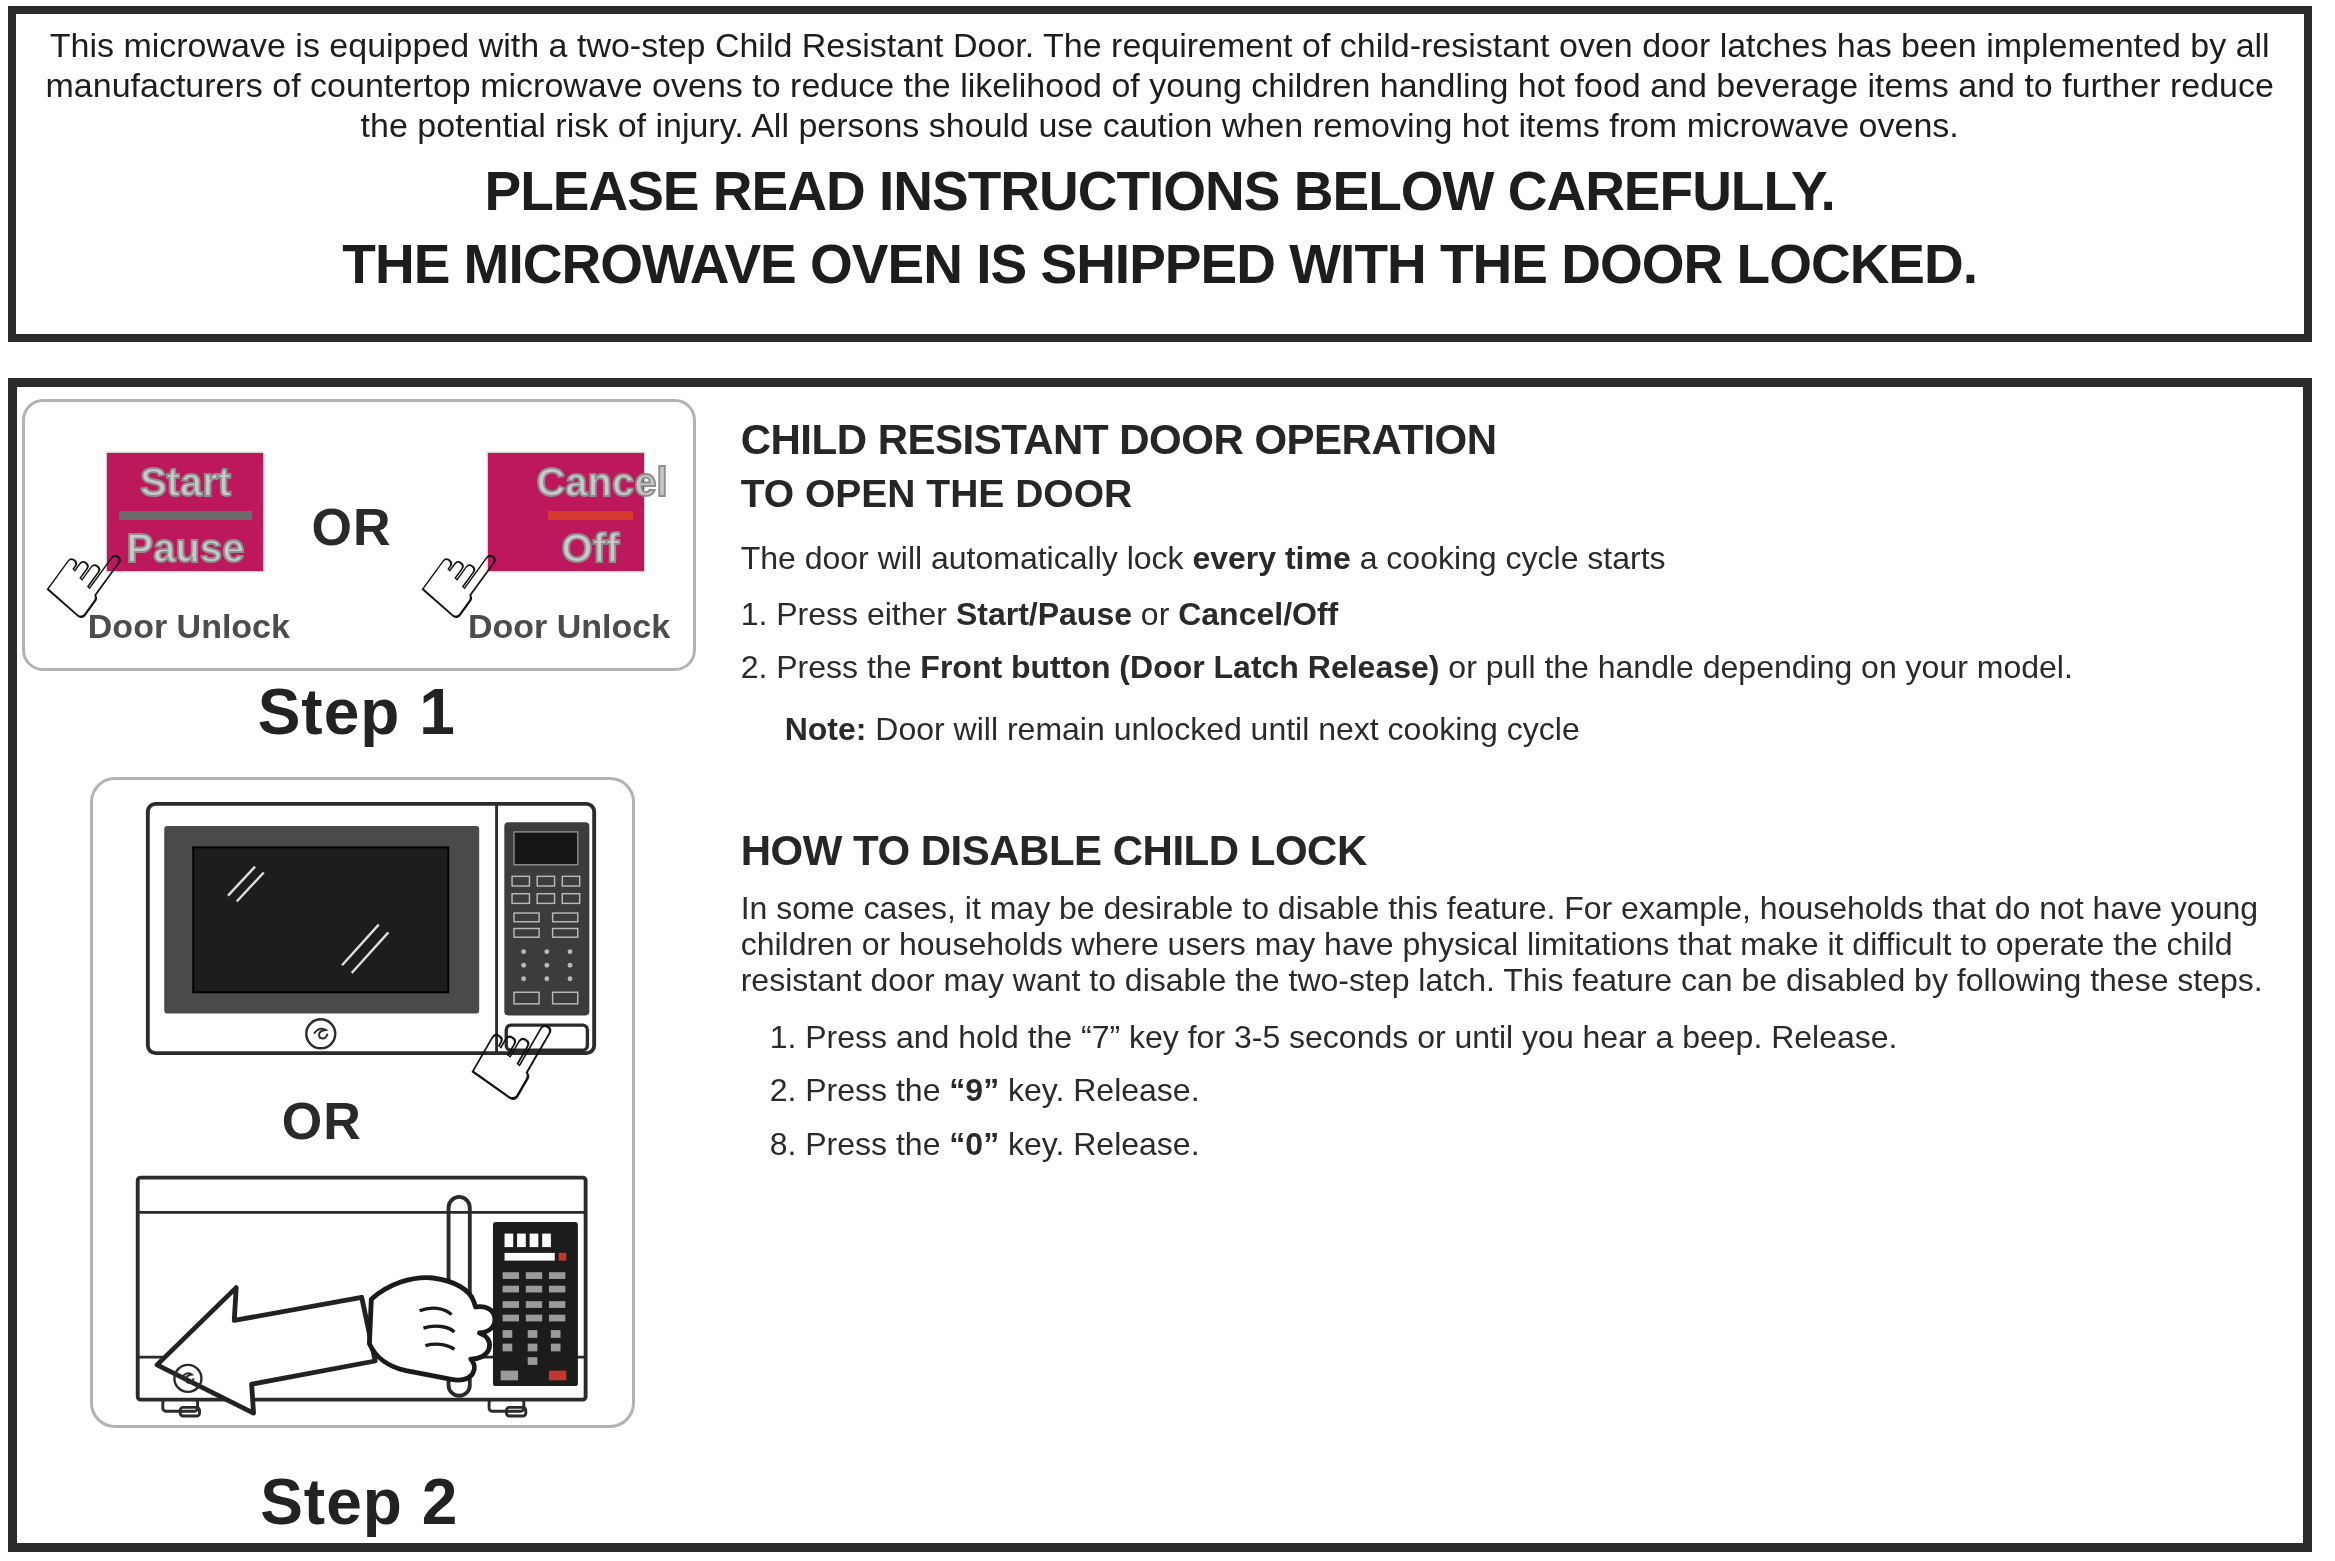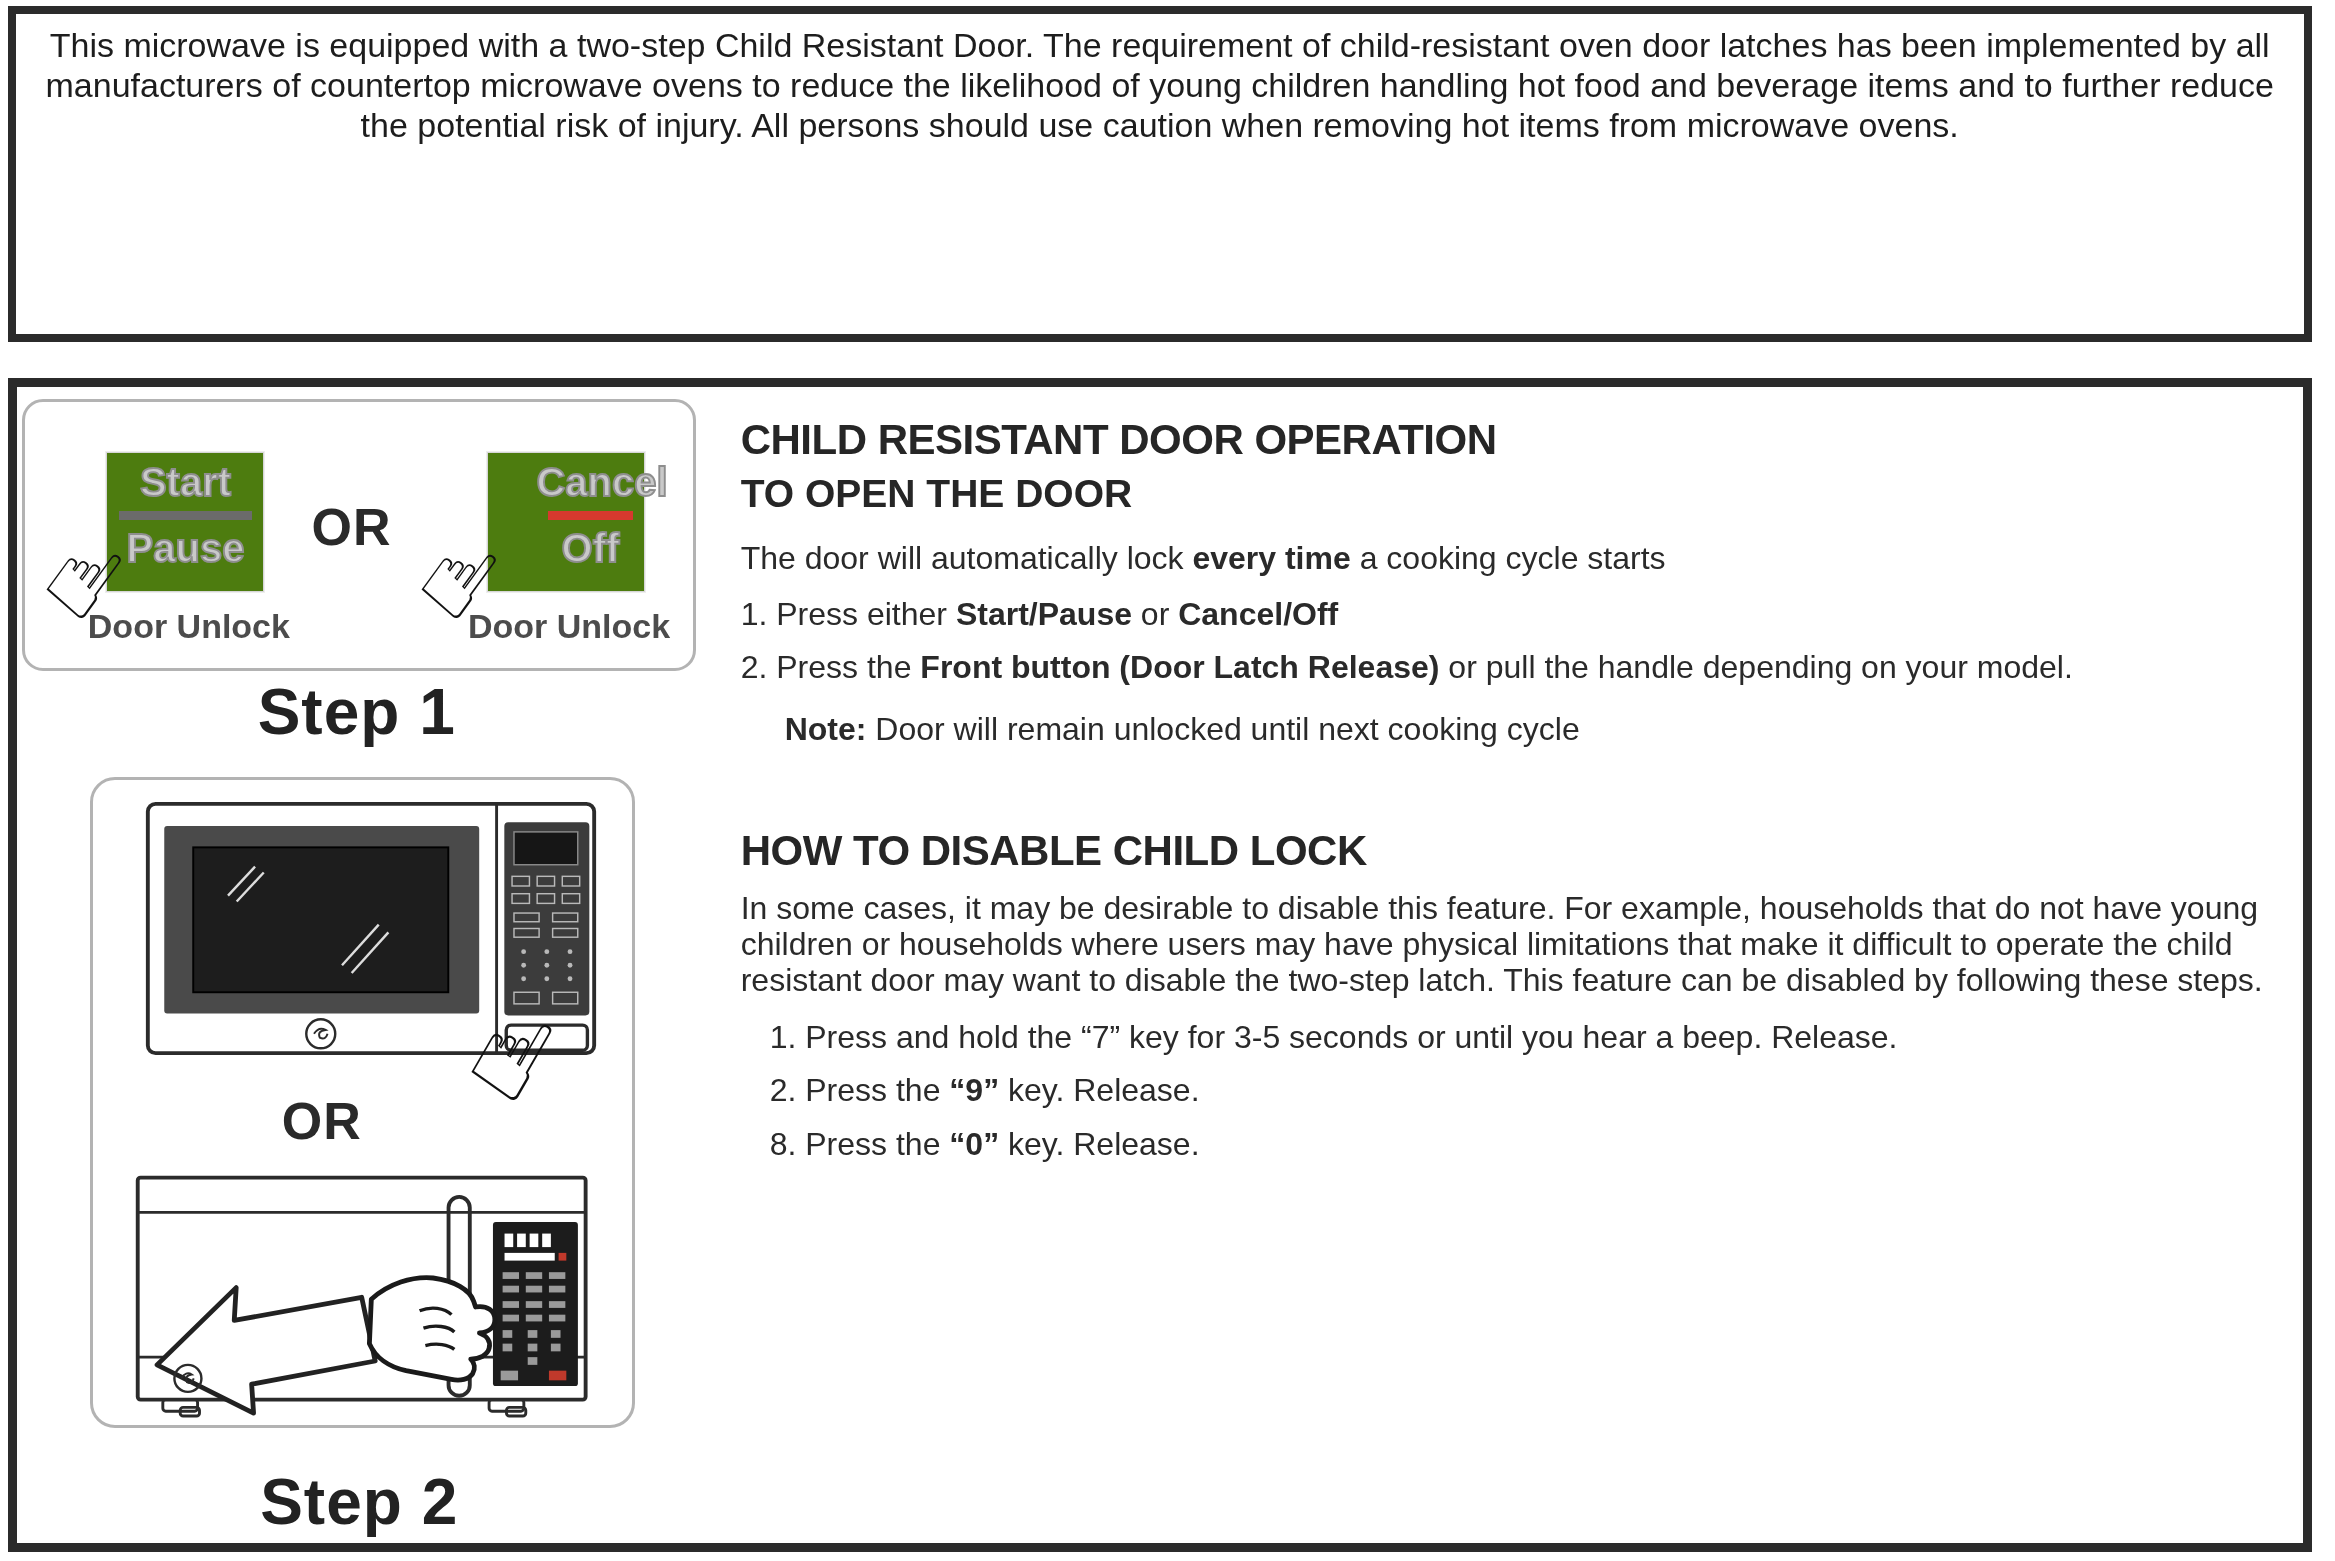--- a/index.html
+++ b/index.html
@@ -13,21 +13,21 @@
   .warning{font-size:55px;font-weight:bold;line-height:73px;color:#1d1d1d;letter-spacing:-1px;}
   .warnings{margin-top:9.7px;}
 
   
   .main-box{position:absolute;left:7.7px;top:378px;width:2304px;height:1174px;
             border:9.7px solid #2b2b2b;box-sizing:border-box;}
 
   
   .step1-box{position:absolute;left:5.8px;top:11.6px;width:668px;height:266px;
              border:3.9px solid #b3b3b3;border-radius:21px;}
-  .unlock-btn{position:absolute;width:158px;height:140px;background:#4d7c0f;border:1.9px solid #d6d6d6;
+  .unlock-btn{position:absolute;width:158px;height:120px;background:#be185d;border:1.9px solid #d6d6d6;
               box-shadow:0 0 0 1px #eee;text-align:center;padding-top:7.7px;box-sizing:border-box;}
   .unlock-btn .word{font-size:40px;font-weight:bold;color:#c9c9c9;
                     -webkit-text-stroke:1.9px #8e8e8e;letter-spacing:0;}
   .btn-line{height:8.7px;margin:5.8px 11.6px;}
   .line-gray{background:#6b6b6b;}
   .line-red{background:#d6392e;}
   .btn-start{left:81px;top:50px;}
   .btn-cancel{left:462px;top:50px;padding-left:48px;}
   .or-label{position:absolute;font-size:52px;font-weight:bold;color:#2a2a2a;letter-spacing:1px;}
   .step1-or{left:286px;top:95px;}
@@ -68,20 +68,24 @@
 
   svg .ln{stroke:#2b2b2b;fill:none;}
 </style>
 </head>
 <body>
 
 <div class="page">
 
   <section class="notice-box">
     <p class="notice-text">This microwave is equipped with a two-step Child Resistant Door. The requirement of child-resistant oven door latches has been implemented by all manufacturers of countertop microwave ovens to reduce the likelihood of young children handling hot food and beverage items and to further reduce the potential risk of injury. All persons should use caution when removing hot items from microwave ovens.</p>
+    <div class="warnings">
+      <div class="warning">PLEASE READ INSTRUCTIONS BELOW CAREFULLY.</div>
+      <div class="warning">THE MICROWAVE OVEN IS SHIPPED WITH THE DOOR LOCKED.</div>
+    </div>
   </section>
 
   <section class="main-box">
 
     <div class="step1-box">
       <div class="btn-wrap unlock-btn btn-start">
         <div class="word">Start</div>
         <div class="btn-line line-gray"></div>
         <div class="word">Pause</div>
         <span class="hand hand-rot hand-b1">☝</span>

